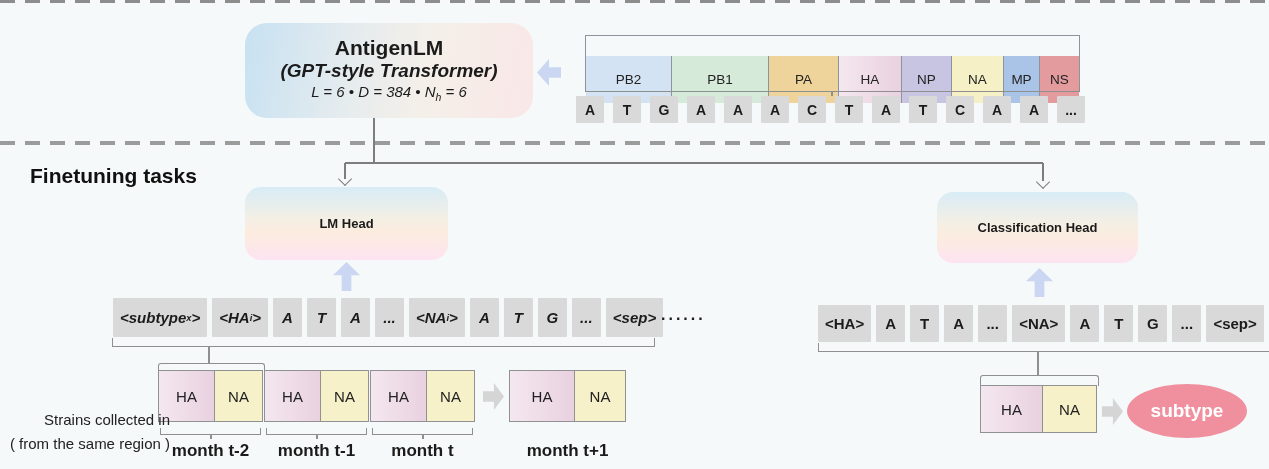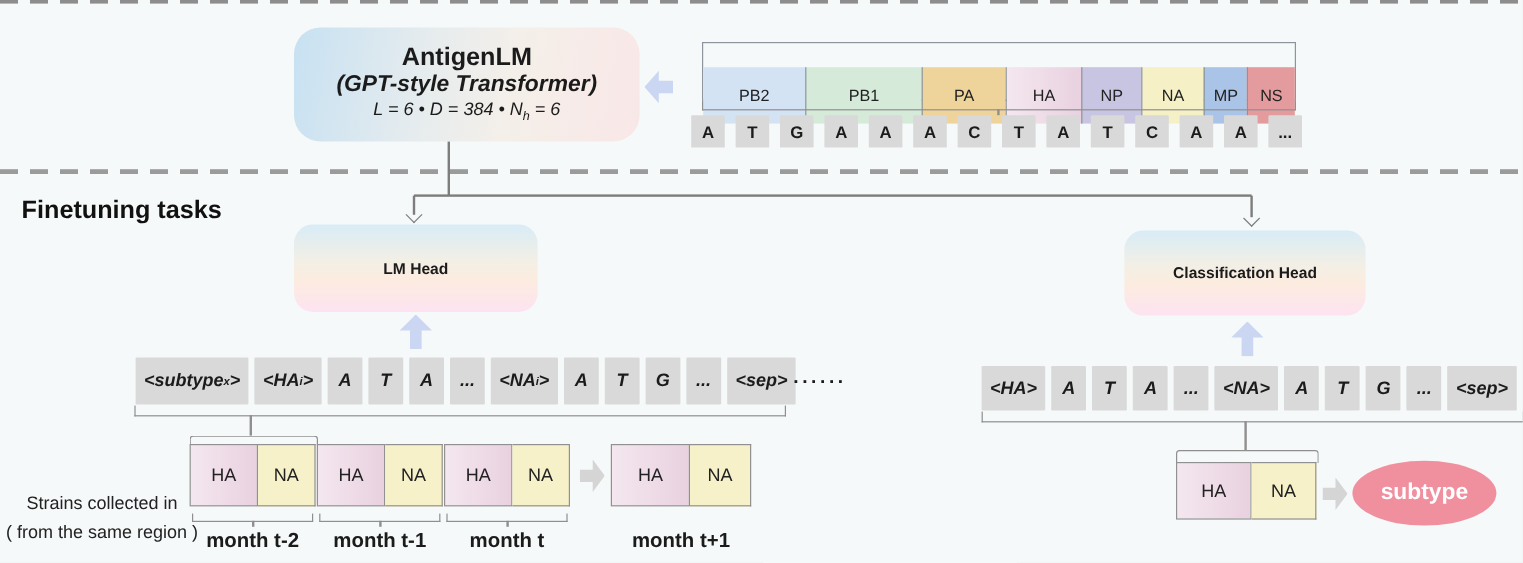--- a/index.html
+++ b/index.html
@@ -49,21 +49,21 @@
   .arrow-right{clip-path:polygon(0 31%,52% 31%,52% 0,100% 50%,52% 100%,52% 69%,0 69%);background:#d5d5d5;}
 
   
   .token-row{display:flex;gap:5px;align-items:stretch;}
   .tok{background:#d9d9d9;border-radius:1px;display:flex;align-items:center;justify-content:center;
     font-weight:bold;font-size:15px;min-width:29px;padding:0 7px;box-sizing:border-box;white-space:nowrap;}
   .tok sub{font-size:62%;}
   .nuc-row{display:flex;gap:9px;}
   .nuc-row .tok{width:28px;min-width:28px;height:27px;padding:0;font-size:14px;}
   .row-left .tok{height:39px;font-style:italic;}
-  .row-right .tok{height:37px;font-style:italic;}
+  .row-right .tok{height:37px;}
   .dots-after{font-weight:bold;font-size:16px;letter-spacing:3px;}
 
   
   .pair{display:flex;}
   .box{display:flex;align-items:center;justify-content:center;font-size:15px;color:#222;
     border:1.2px solid #919191;box-sizing:border-box;}
   .box.ha{background:linear-gradient(90deg,#f4e7ef 0%,#e9d1e0 100%);}
   .box.na{background:#f6f1c9;border-left:none;}
 
   .month-group{position:absolute;top:370px;width:105px;}
@@ -76,33 +76,33 @@
 
   .future-group{position:absolute;top:370px;left:509px;width:117px;}
   .future-group .pair .box{height:52px;}
   .future-group .box.ha{width:66px;}
   .future-group .box.na{width:51px;}
 
   .cls-pair .box{height:48px;}
   .cls-pair .box.ha{width:63px;}
   .cls-pair .box.na{width:54px;}
 
-  .strains-note{left:0;top:408px;width:170px;text-align:center;font-size:15px;line-height:24px;color:#222;}
+  .strains-note{left:0;top:408px;width:170px;text-align:right;font-size:15px;line-height:24px;color:#222;}
 
   .subtype-ellipse{left:1127px;top:384px;width:120px;height:54px;border-radius:50%;background:#f0909f;
     display:flex;align-items:center;justify-content:center;color:#fff;font-weight:bold;font-size:19px;}
 </style>
 </head>
 <body>
 
 <div id="canvas">
 
   <div class="abs dash-top" style="left:0;top:0;width:1269px;"></div>
 
-  <div class="abs section-label" style="left:18px;top:164px;">Finetuning tasks</div>
+  <div class="abs section-label" style="left:30px;top:164px;">Finetuning tasks</div>
 
   <div class="abs dash-line" style="left:0;top:141px;width:1269px;"></div>
 
   <div class="abs backbone-box">
     <div class="backbone-title">AntigenLM</div>
     <div class="backbone-subtitle">(GPT-style Transformer)</div>
     <div class="backbone-params"><span>L = 6 • D = 384 • N</span><sub>h</sub><span> = 6</span></div>
   </div>
 
   <div class="abs arrow-left" style="left:537px;top:59px;width:24px;height:27px;"></div>

